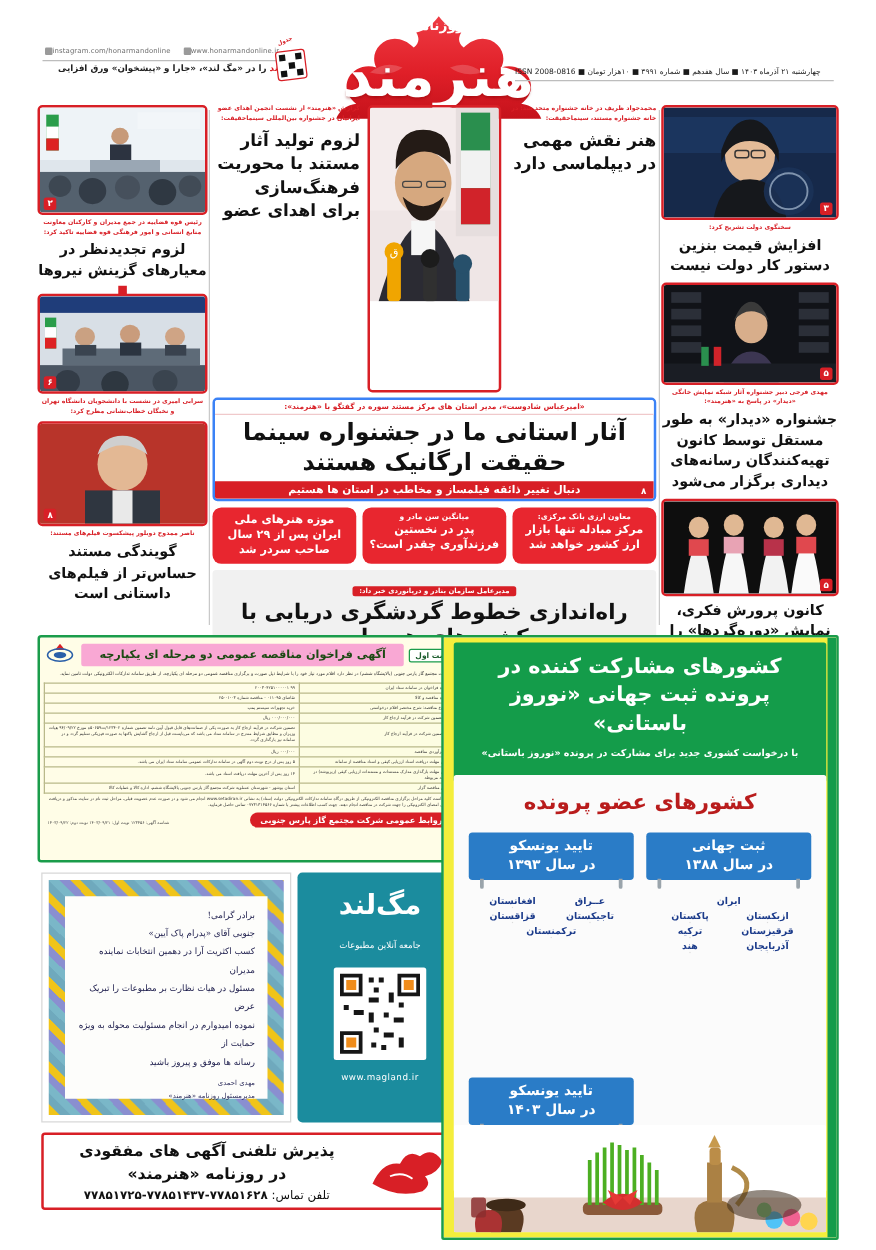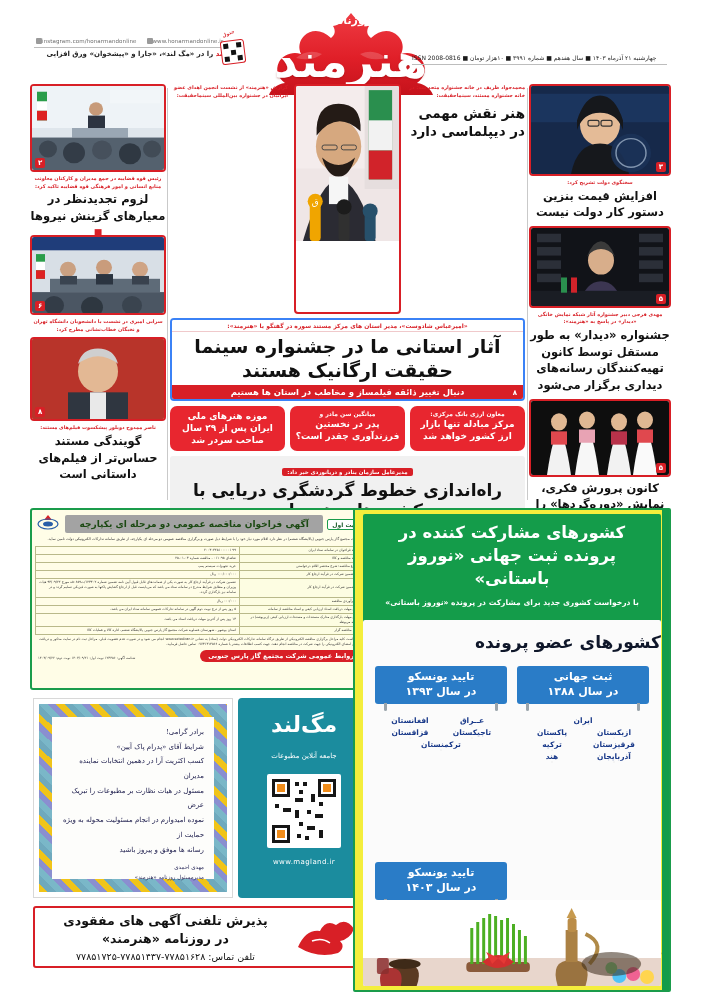--- a/index.html
+++ b/index.html
@@ -157,21 +157,21 @@
   
   .ads { position: absolute; top: 508px; left: 30px; right: 30px; bottom: 8px; }
 
   .ad-tender {
     position: absolute; left: 0; top: 0; width: 340px; height: 182px;
     border: 2px solid #1a9c4b; background: #fffde7; border-radius: 3px;
     padding: 3px;
   }
   .tender-head { display: flex; align-items: center; gap: 4px; height: 22px; }
   .tender-banner {
-    flex: 1; background: #a3a3a3; border-radius: 2px; color: #1c4a13;
+    flex: 1; background: #f9a8d4; border-radius: 2px; color: #1c4a13;
     font-size: 9px; font-weight: bold; text-align: center; line-height: 18px; height: 18px;
   }
   .tender-badge {
     background: #fff; border: 1px solid #1a9c4b; color: #1a5c2b; font-size: 6px;
     padding: 1px 4px; border-radius: 2px; font-weight: bold;
   }
   .tender-logo { width: 26px; height: 20px; position: relative; }
   .tender-intro { font-size: 3.6px; color: #333; line-height: 1.6; padding: 2px 4px; text-align: justify; }
   .tender-table { width: 100%; border-collapse: collapse; margin-top: 1px; }
   .tender-table td {
@@ -222,41 +222,41 @@
 
   .ad-phone {
     position: absolute; left: 3px; top: 398px; width: 337px; height: 62px;
     border: 2px solid #d81f26; border-radius: 3px; background: #fff;
     display: flex; align-items: center; padding: 0 10px; gap: 8px;
   }
   .phone-mark { width: 64px; height: 40px; position: relative; flex: none; }
   .phone-text { flex: 1; text-align: center; }
   .phone-l1 { font-size: 12.5px; font-weight: bold; color: #111; line-height: 1.45; }
   .phone-l2 { font-size: 9.5px; color: #111; margin-top: 3px; direction: rtl; }
-  .phone-l2 b { font-weight: normal; }
+  .phone-l2 b { font-weight: bold; }
 
   
   .ad-nowruz {
     position: absolute; right: 0; top: 0; width: 318px; bottom: 0;
     background: #f2f4d8; border: 2px solid #1a9c4b; border-radius: 2px; overflow: hidden;
   }
   .nz-yellow { position: absolute; inset: 0; background: #f4ee3c; }
   .nz-green-top {
     position: absolute; left: 8px; right: 8px; top: 4px; height: 112px;
     background: #149c4a; border-radius: 2px; color: #fff; padding: 7px 10px 5px;
     text-align: center;
   }
   .nz-title { font-size: 16.5px; font-weight: bold; line-height: 1.4; letter-spacing: -.5px; }
   .nz-desc { font-size: 7.6px; font-weight: bold; line-height: 1.75; margin-top: 6px; }
   .nz-white {
     position: absolute; left: 8px; right: 8px; top: 110px; bottom: 36px;
     background: #fbfbfb; border-radius: 2px;
   }
   .nz-sub {
-    font-size: 17px; font-weight: bold; color: #0f172a;
+    text-align: center; font-size: 17px; font-weight: bold; color: #b91c1c;
     padding-top: 12px; letter-spacing: -.4px;
   }
   .nz-cols { position: absolute; left: 6px; right: 6px; top: 46px; bottom: 4px; }
   .nz-group { position: absolute; width: 132px; }
   .nz-group.right { right: 6px; top: 0; }
   .nz-group.left  { left: 6px; top: 0; }
   .nz-group.left2 { left: 6px; top: 196px; }
   .nz-tag {
     background: #2a7cc7; color: #fff; border-radius: 3px; text-align: center;
     font-size: 11px; font-weight: bold; padding: 4px 6px; line-height: 1.35;
@@ -443,20 +443,21 @@
               <text x="28" y="173" font-size="13" text-anchor="middle" fill="#fff">ق</text>
             <rect x="62" y="168" width="16" height="58" rx="5" fill="#303030"></rect>
             <circle cx="70" cy="176" r="11" fill="#1c1c1c"></circle>
             <rect x="100" y="176" width="16" height="50" rx="5" fill="#27506b"></rect>
             <circle cx="108" cy="182" r="11" fill="#27506b"></circle>
           </svg>
         </div>
 
         <div class="lead-side">
           <div class="kicker2">گزارش «هنرمند» از نشست انجمن اهدای عضو ایرانیان در جشنواره بین‌المللی سینماحقیقت:</div>
+          <div class="lead-sub-head">لزوم تولید آثار مستند با محوریت فرهنگ‌سازی برای اهدای عضو</div>
         </div>
       </div>
 
       <div class="lead-band">
         <div class="band-kicker">«امیرعباس شادوست»، مدیر استان های مرکز مستند سوره در گفتگو با «هنرمند»:</div>
         <div class="band-head">آثار استانی ما در جشنواره سینما حقیقت ارگانیک هستند</div>
         <div class="band-sub">دنبال تغییر ذائقه فیلمساز و مخاطب در استان ها هستیم</div>
         <div class="pagebadge rt" style="bottom:1px">۸</div>
       </div>
 
@@ -618,21 +619,21 @@
         <span class="tender-codes">شناسه آگهی: ۱۲۳۴۵۶
 نوبت اول: ۱۴۰۳/۰۹/۲۱
 نوبت دوم: ۱۴۰۳/۰۹/۲۲</span>
       </div>
     </div>
 
     <div class="ad-calligraphy">
       <div class="calli-frame">
         <div class="calli-inner">
           <div>برادر گرامی!</div>
-          <div>شرایط آقای «پدرام پاک آیین»</div>
+          <div>جنوبی آقای «پدرام پاک آیین»</div>
           <div>کسب اکثریت آرا در دهمین انتخابات نماینده مدیران</div>
           <div>مسئول در هیات نظارت بر مطبوعات را تبریک عرض</div>
           <div>نموده امیدوارم در انجام مسئولیت محوله به ویژه حمایت از</div>
           <div>رسانه ها موفق و پیروز باشید</div>
           <div class="calli-sign">
             <div>مهدی احمدی</div>
             <div>مدیرمسئول روزنامه «هنرمند»</div>
           </div>
         </div>
       </div>

